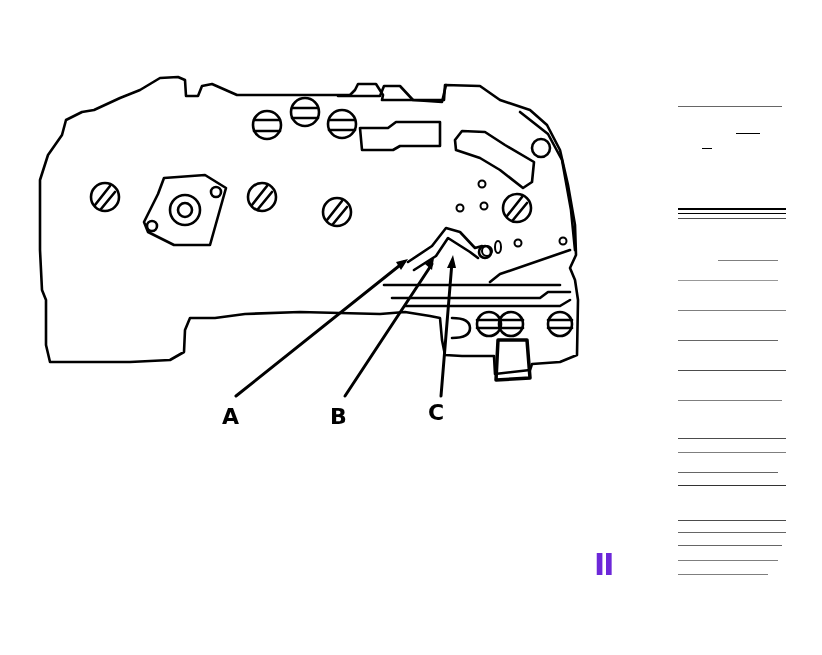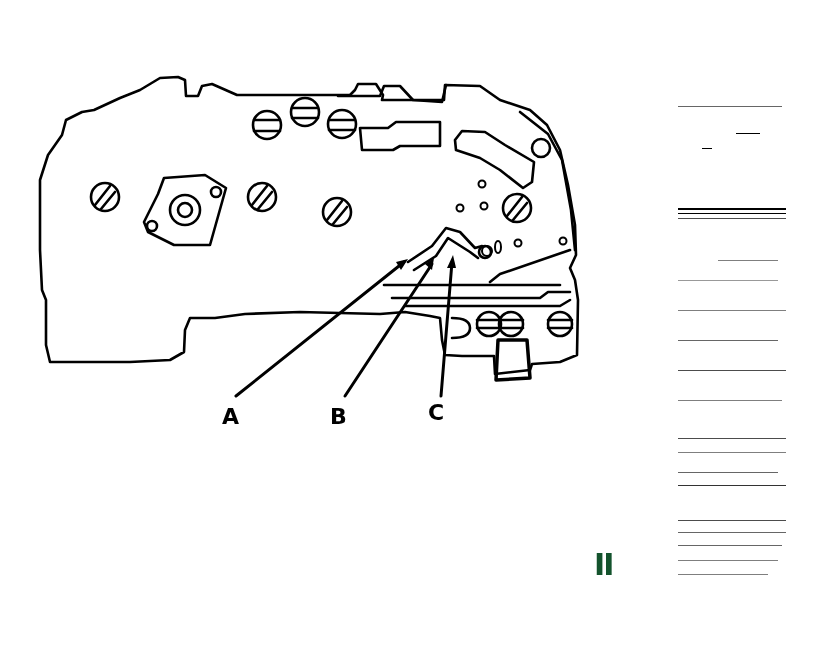--- a/index.html
+++ b/index.html
@@ -1,19 +1,19 @@
 <!DOCTYPE html>
 <html><head>
   <meta charset="utf-8">
   <style>
     html, body { margin: 0; padding: 0; background: #ffffff; }
     body { width: 822px; height: 655px; position: relative; overflow: hidden; font-family: "Liberation Sans", sans-serif; }
     #diagram { position: absolute; left: 0; top: 0; }
     .callout { position: absolute; font-family: "DejaVu Sans", sans-serif; font-size: 22px; font-weight: bold; color: #000; line-height: 1; }
-    .marker { position: absolute; font-family: "DejaVu Sans", sans-serif; font-size: 30px; font-weight: bold; color: #14532d; letter-spacing: -2px; line-height: 1; }
+    .marker { position: absolute; font-family: "DejaVu Sans", sans-serif; font-size: 30px; font-weight: bold; color: #6d28d9; letter-spacing: -2px; line-height: 1; }
     .scan-column { position: absolute; left: 678px; top: 100px; width: 108px; height: 480px; }
     .scan-line { position: absolute; left: 0; height: 1px; background: #000; }
   </style>
 </head>
 <body>
 
 <svg id="diagram" width="822" height="655" viewBox="0 0 822 655" fill="none" stroke="#000" stroke-width="2.6" stroke-linejoin="round" stroke-linecap="round">
 
   <path d="M 160 78 L 178 77 L 185 80 L 186 96 L 198 96 L 202 86 L 212 84 L 237 95 L 350 95 L 355 90 L 358 84 L 376 84 L 383 95 L 382 100 L 408 100 L 444 100 L 445 85 L 480 86 L 500 100 L 530 110 L 547 125 L 560 150 L 568 185 L 575 225 L 576 255 L 570 268 L 575 280 L 578 300 L 577 355 L 560 362 L 532 364 L 530 370 L 495 374 L 494 356 L 462 356 L 445 355 L 442 340 L 440 318 L 430 316 L 405 312 L 380 314 L 300 312 L 245 314 L 215 318 L 190 318 L 185 330 L 184 352 L 170 360 L 130 362 L 100 362 L 50 362 L 46 345 L 46 300 L 42 290 L 40 250 L 40 180 L 48 155 L 62 135 L 66 120 L 82 112 L 94 110 L 120 98 L 140 90 Z"></path>
 

